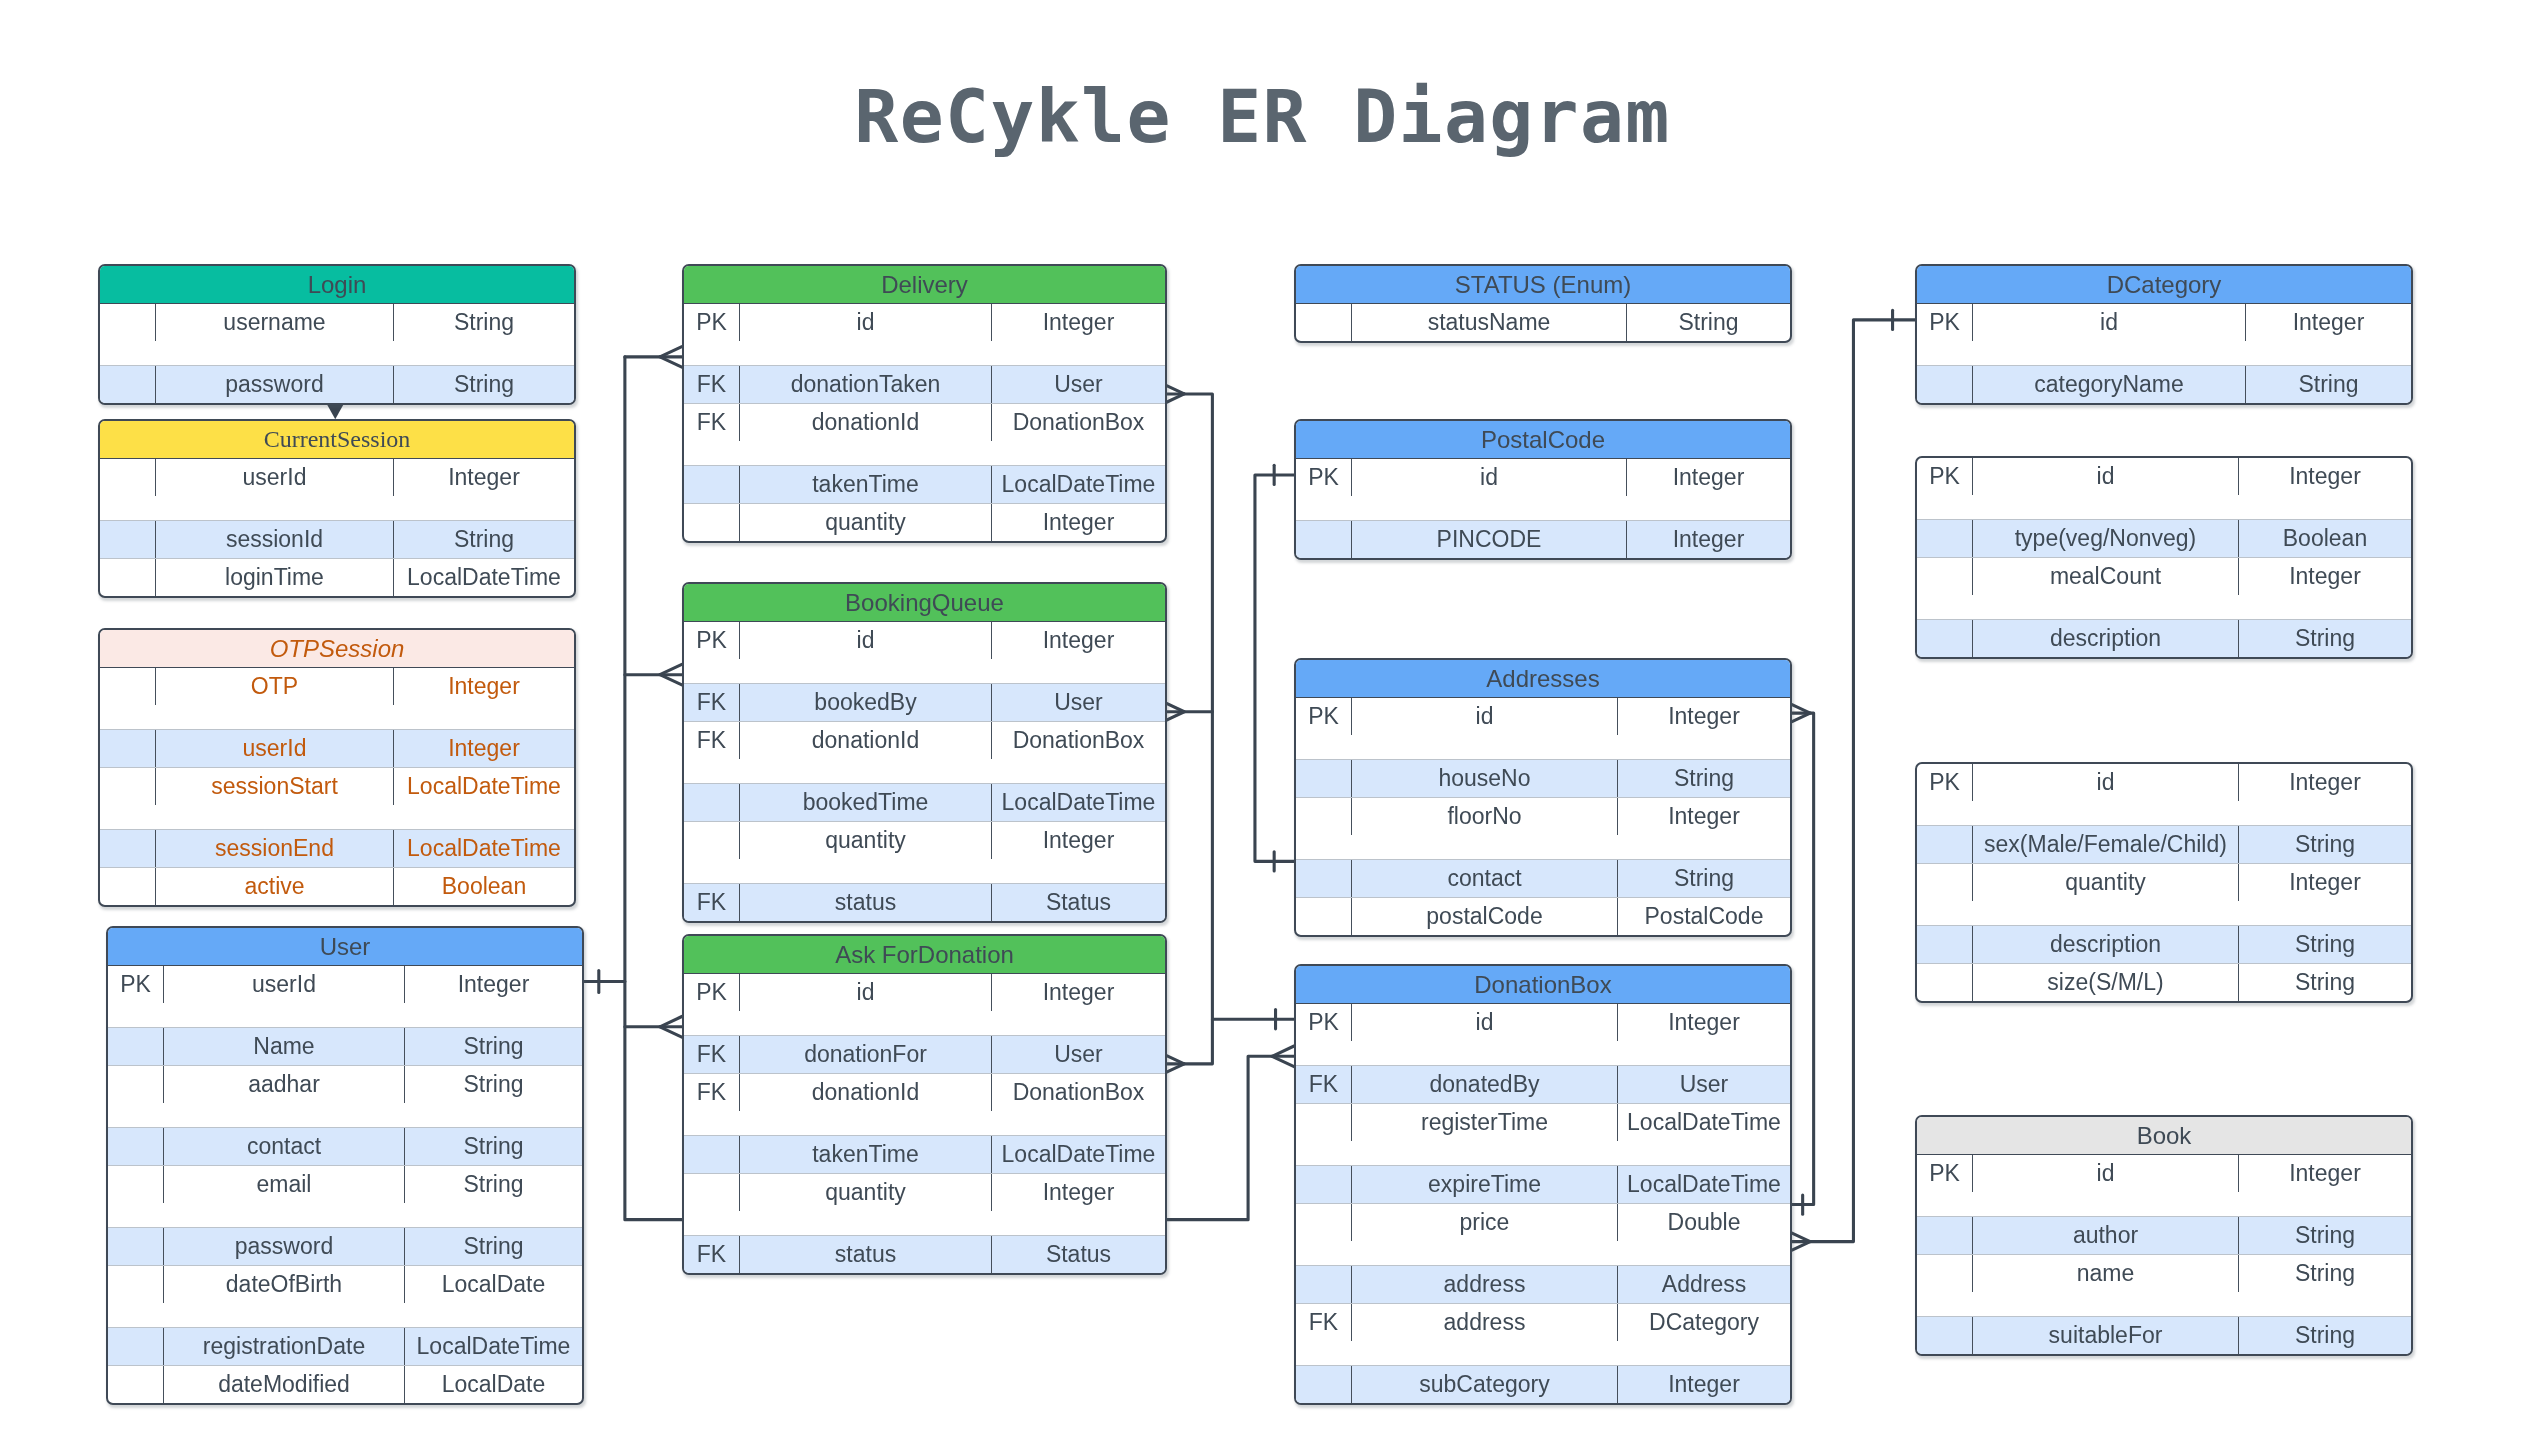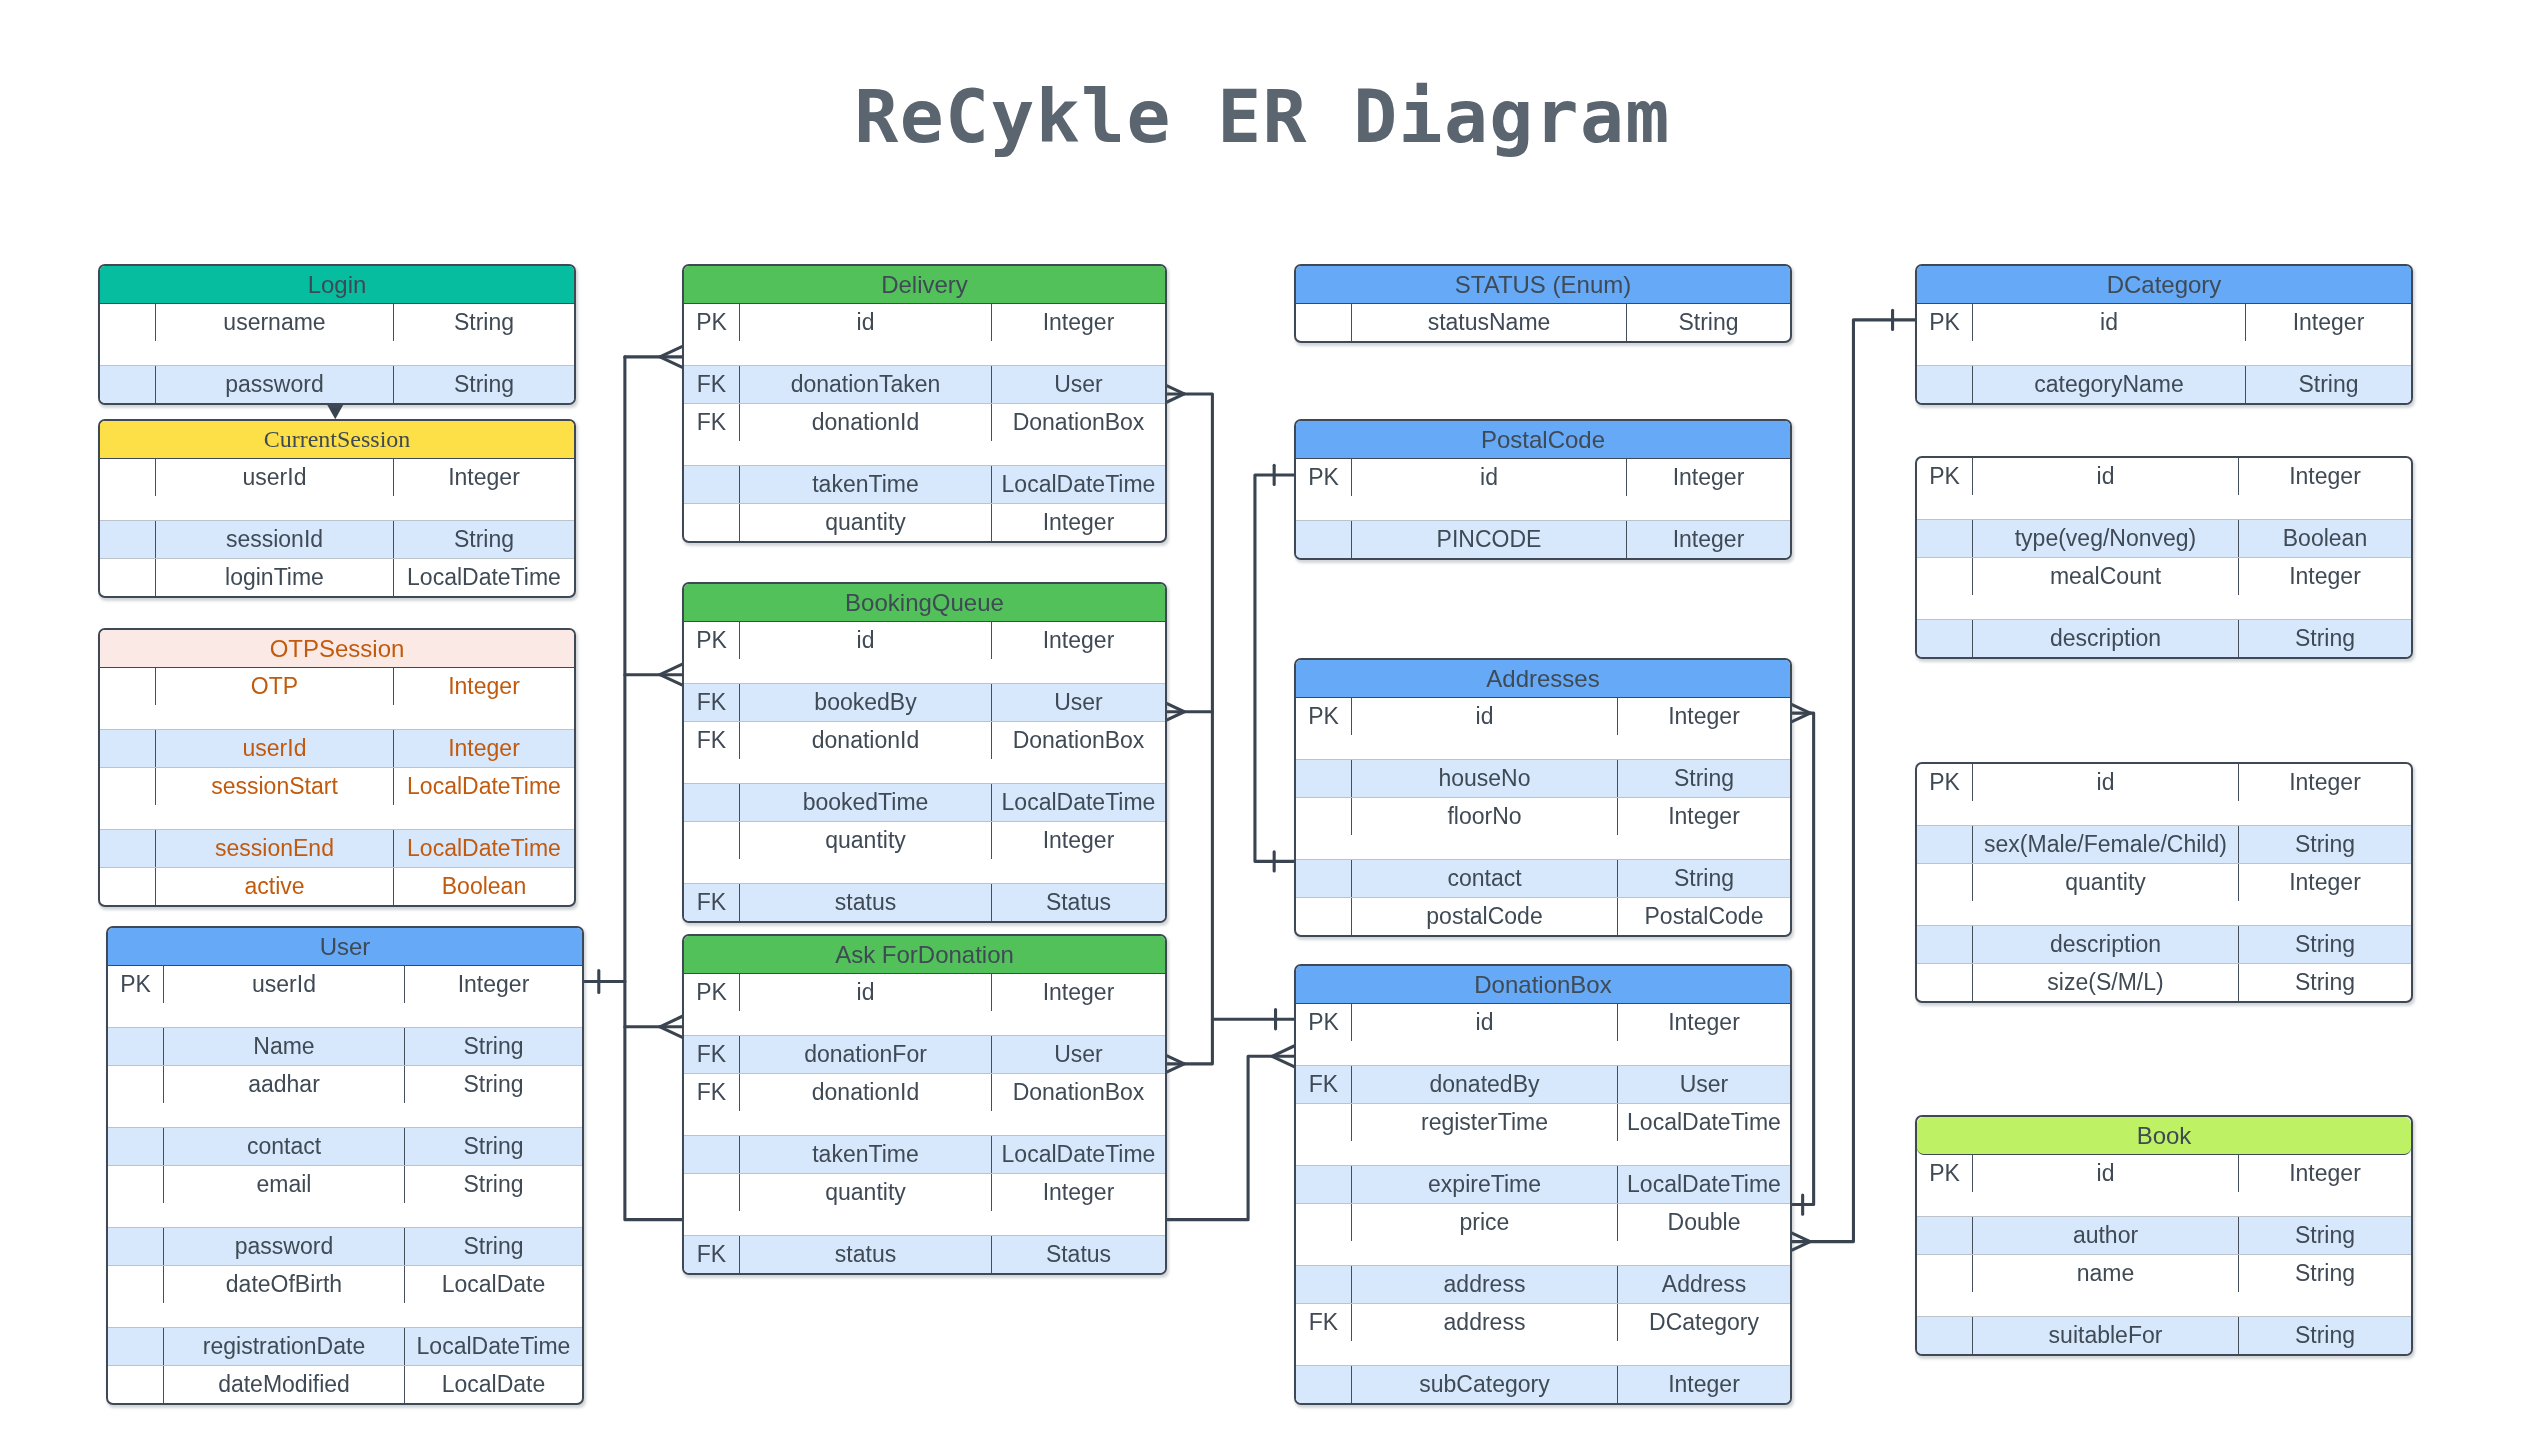--- a/index.html
+++ b/index.html
@@ -110,21 +110,21 @@
             <div class="cell type" style="width: 180px;">String</div>
           </div>
           <div class="trow">
             <div class="cell key" style="width: 55px;"></div>
             <div class="cell name">loginTime</div>
             <div class="cell type" style="width: 180px;">LocalDateTime</div>
           </div>
         </div>
       </div>
       <div class="etable" style="left: 98px; top: 628px; width: 474px; color: rgb(194, 90, 13);">
-        <div class="thead" style="background: rgb(251, 233, 229);">OTPSession</div>
+        <div class="thead" style="background: rgb(251, 233, 229); font-style: italic;">OTPSession</div>
         <div class="tbody">
           <div class="trow">
             <div class="cell key" style="width: 55px;"></div>
             <div class="cell name">OTP</div>
             <div class="cell type" style="width: 180px;">Integer</div>
           </div>
           <div class="trow alt">
             <div class="cell key" style="width: 55px;"></div>
             <div class="cell name">userId</div>
             <div class="cell type" style="width: 180px;">Integer</div>
@@ -458,21 +458,21 @@
             <div class="cell type" style="width: 172px;">String</div>
           </div>
           <div class="trow">
             <div class="cell key" style="width: 55px;"></div>
             <div class="cell name">size(S/M/L)</div>
             <div class="cell type" style="width: 172px;">String</div>
           </div>
         </div>
       </div>
       <div class="etable" style="left: 1915px; top: 1115px; width: 494px;">
-        <div class="thead" style="background: #bef264; border-radius: 7px;">Book</div>
+        <div class="thead" style="background: #e5e5e5;">Book</div>
         <div class="tbody">
           <div class="trow">
             <div class="cell key" style="width: 55px;">PK</div>
             <div class="cell name">id</div>
             <div class="cell type" style="width: 172px;">Integer</div>
           </div>
           <div class="trow alt">
             <div class="cell key" style="width: 55px;"></div>
             <div class="cell name">author</div>
             <div class="cell type" style="width: 172px;">String</div>

